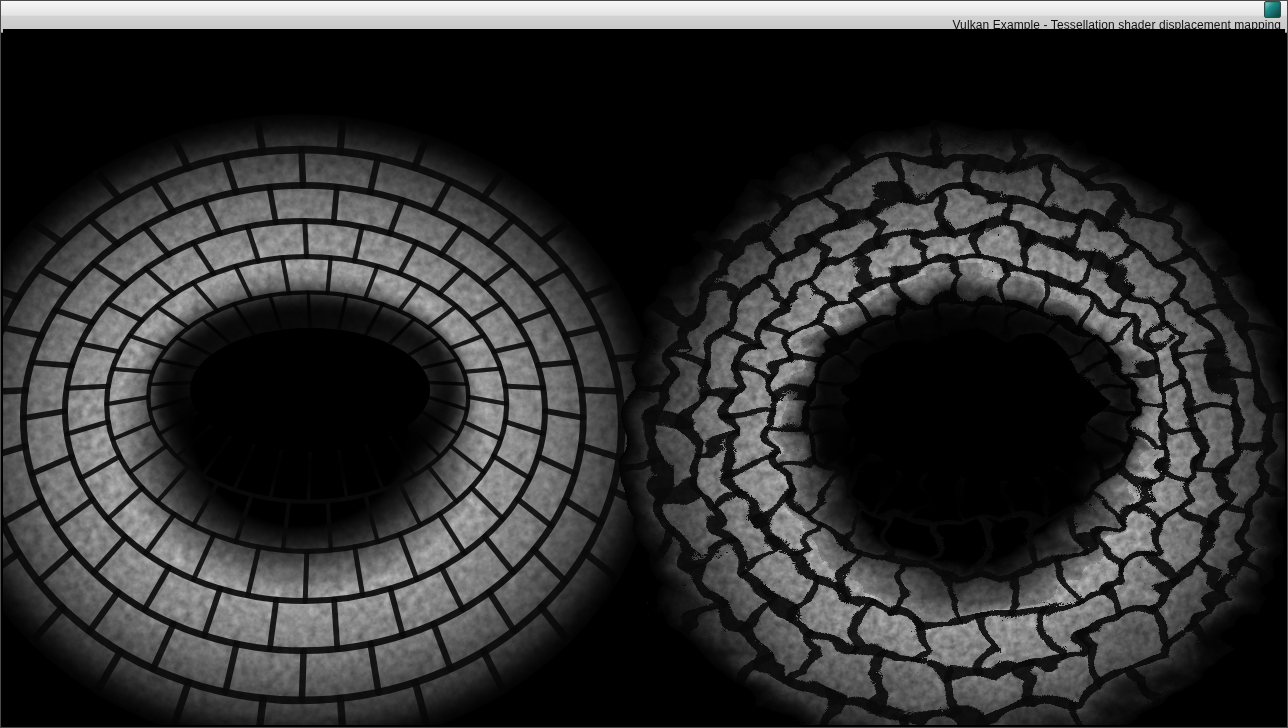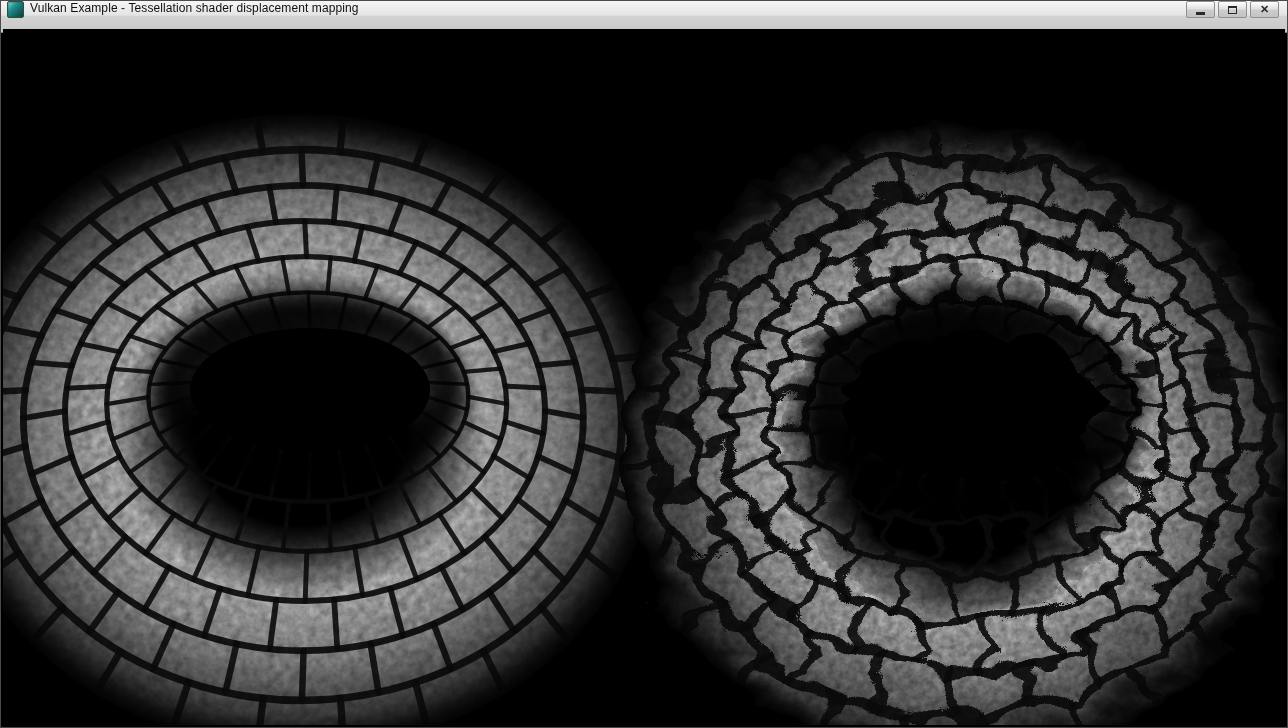--- a/index.html
+++ b/index.html
@@ -2,23 +2,24 @@
 <html><head>
 <meta charset="utf-8">
 <style>
   html,body{margin:0;padding:0;background:#000;}
   .window{
     position:relative;width:1288px;height:728px;box-sizing:border-box;
     border:1px solid #4a4a4a;background:#000;
     font-family:"Liberation Sans",sans-serif;overflow:hidden;
   }
   .titlebar{
-    height:32px;display:flex;align-items:flex-start;box-sizing:border-box;
+    height:32px;display:flex;align-items:flex-end;box-sizing:border-box;
     padding:0 6px;border-bottom:1px solid #8a8a8a;
     background:linear-gradient(#f6f6f6,#e4e4e4 45%,#d2d2d2 50%,#c7c7c7);
+    flex-direction:column;
   }
   .app-icon{
     width:15px;height:15px;flex:0 0 auto;border:1px solid #2d4d4d;border-radius:2px;
     background:linear-gradient(135deg,#9fd8d8 0%,#1f8f8f 35%,#0c3a3a 100%);
     box-shadow:inset 0 0 2px #063;
   }
   .title{font-size:12px;color:#101010;margin-left:6px;white-space:nowrap;letter-spacing:0.1px;}
   .controls{margin-left:auto;display:flex;gap:3px;align-items:center;padding-right:2px;}
   .winbtn{
     width:29px;height:17px;box-sizing:border-box;border:1px solid #8f8f8f;border-radius:2px;

